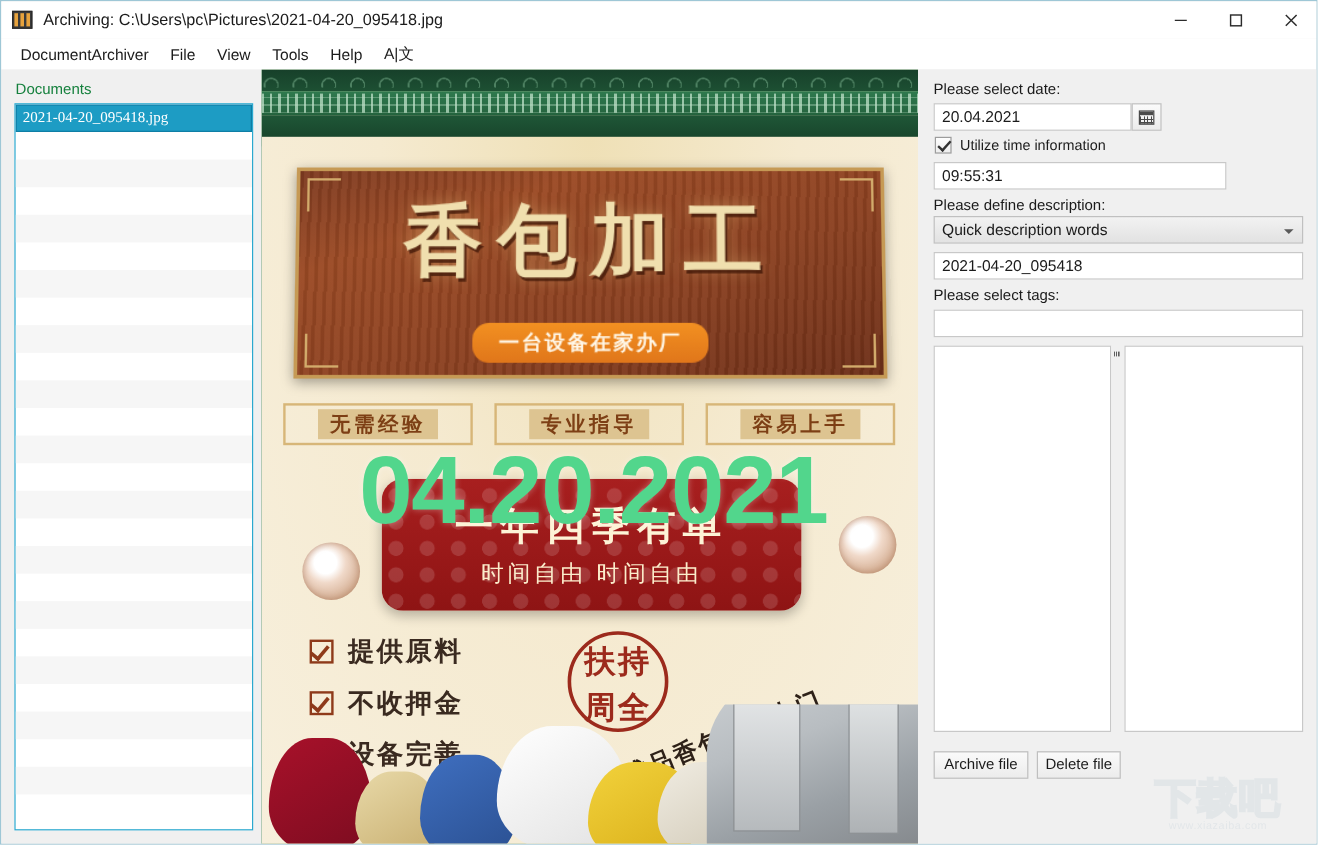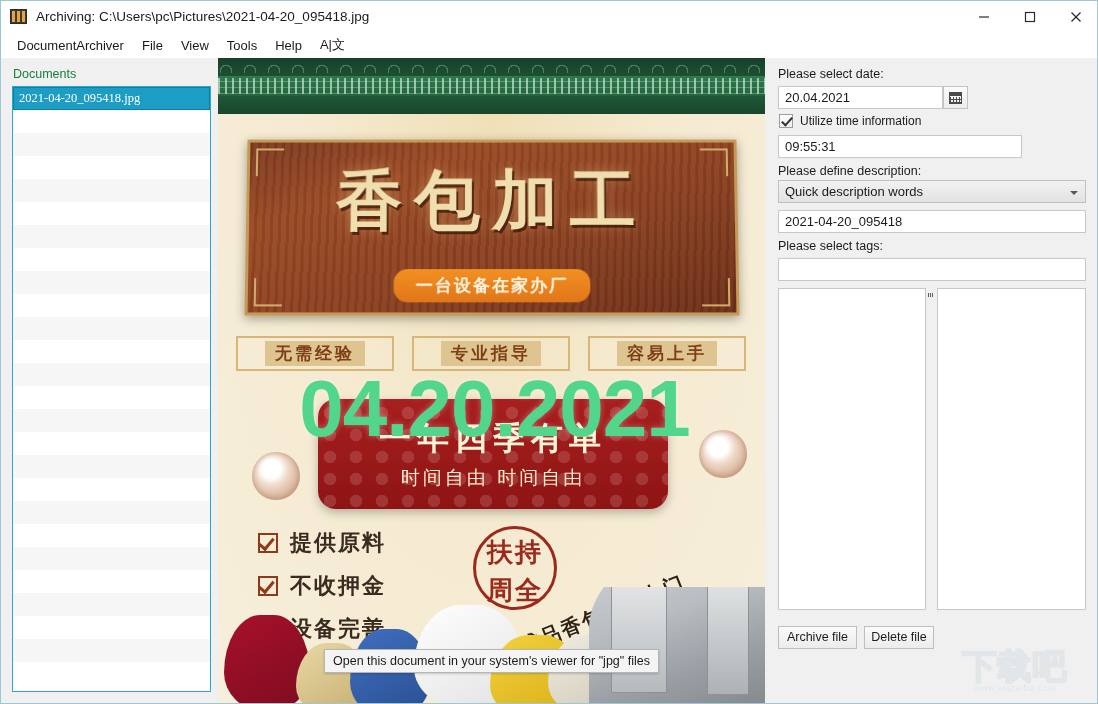--- a/index.html
+++ b/index.html
@@ -689,21 +689,20 @@
             <div class="sachet" style="left:196px; bottom:-4px; width:110px; height:104px; background:linear-gradient(150deg,#ffffff,#e2e2e2);"></div>
             <div class="sachet" style="left:272px; bottom:-14px; width:92px; height:84px; background:linear-gradient(150deg,#f2d23c,#d8ad17);"></div>
             <div class="sachet" style="left:330px; bottom:-10px; width:86px; height:80px; background:linear-gradient(150deg,#f0ece2,#cfc7b4);"></div>
             <div class="machine"></div>
           </div>
         </div>
 
         <div class="date-overlay">04.20.2021</div>
       </div>
 
-      <div class="tooltip">Open this document in your system's viewer for "jpg" files</div>
     </div>
 
     <div class="right-pane">
 
       <div class="field-label" style="left:13px; top:9px;">Please select date:</div>
       <div class="tinput" style="left:13px; top:28px; width:165px;">20.04.2021</div>
       <div class="cal-btn" style="left:178px; top:28px;">
         <span class="cal-glyph"></span>
       </div>
 

